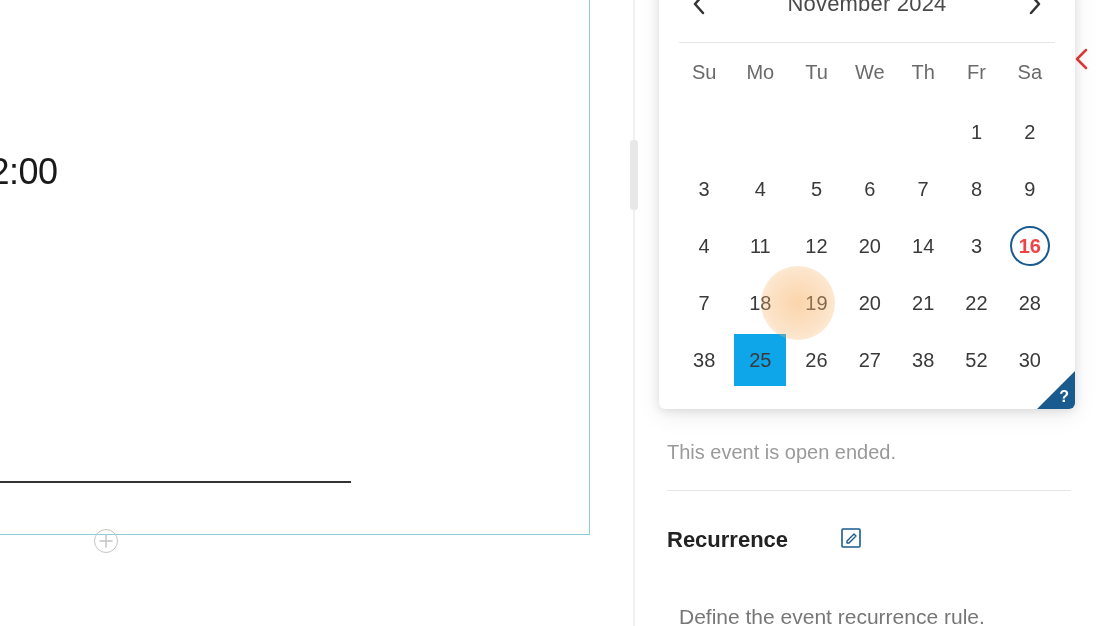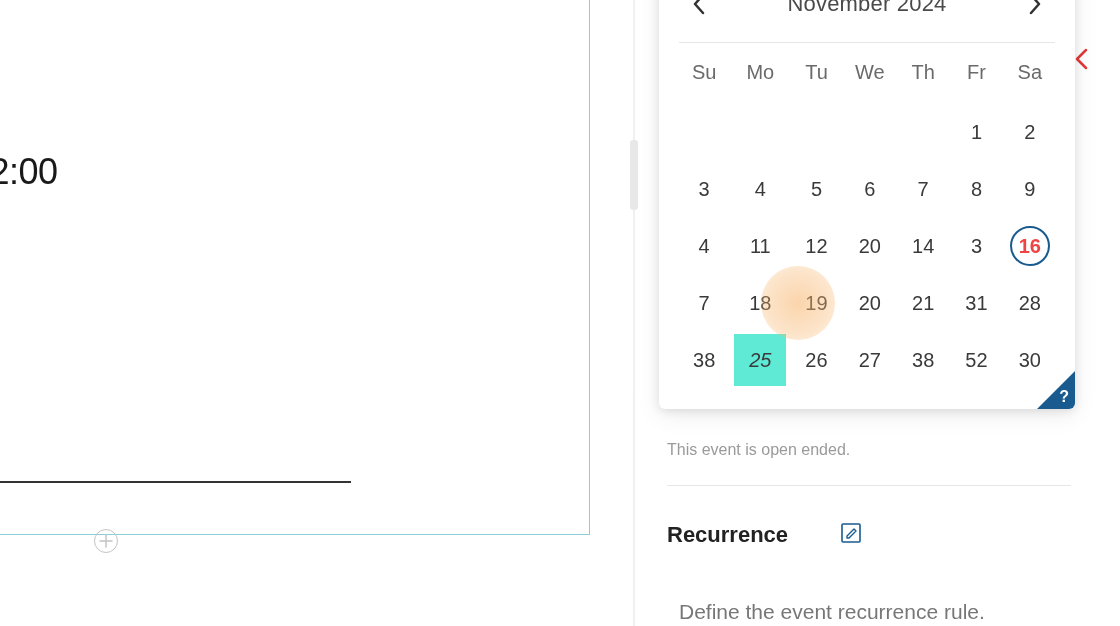--- a/index.html
+++ b/index.html
@@ -159,27 +159,26 @@
     height: 40px;
     border: 2.5px solid #1a5b8f;
     border-radius: 50%;
     display: flex;
     align-items: center;
     justify-content: center;
     font-weight: 600;
     color: #ef4444;
   }
   .day.hovered span {
-    background: #5eead4;
+    background: #0ea5e9;
     width: 52px;
     height: 52px;
     display: flex;
     align-items: center;
     justify-content: center;
-    font-style: italic;
   }
 
   
   .highlight-circle {
     position: absolute;
     width: 74px;
     height: 74px;
     border-radius: 50%;
     background: radial-gradient(circle, rgba(247,178,103,0.55) 0%, rgba(247,178,103,0.35) 60%, rgba(247,178,103,0.15) 100%);
     left: 102px;
@@ -203,21 +202,21 @@
     bottom: 3px;
     color: #fff;
     font-size: 16px;
     font-weight: 600;
   }
 
   
   .open-ended {
     margin-top: 32px;
     margin-left: 8px;
-    font-size: 16px;
+    font-size: 20px;
     color: #9a9a9a;
   }
   .hr {
     height: 1px;
     background: #e6e6e6;
     margin: 26px 0 36px 8px;
     width: 404px;
   }
   .recurrence-row {
     display: flex;
@@ -352,21 +351,21 @@
         <div class="day">
           <span>19</span>
         </div>
         <div class="day">
           <span>20</span>
         </div>
         <div class="day">
           <span>21</span>
         </div>
         <div class="day">
-          <span>31</span>
+          <span>22</span>
         </div>
         <div class="day">
           <span>28</span>
         </div>
         <div class="day">
           <span>38</span>
         </div>
         <div class="day hovered">
           <span>25</span>
         </div>

